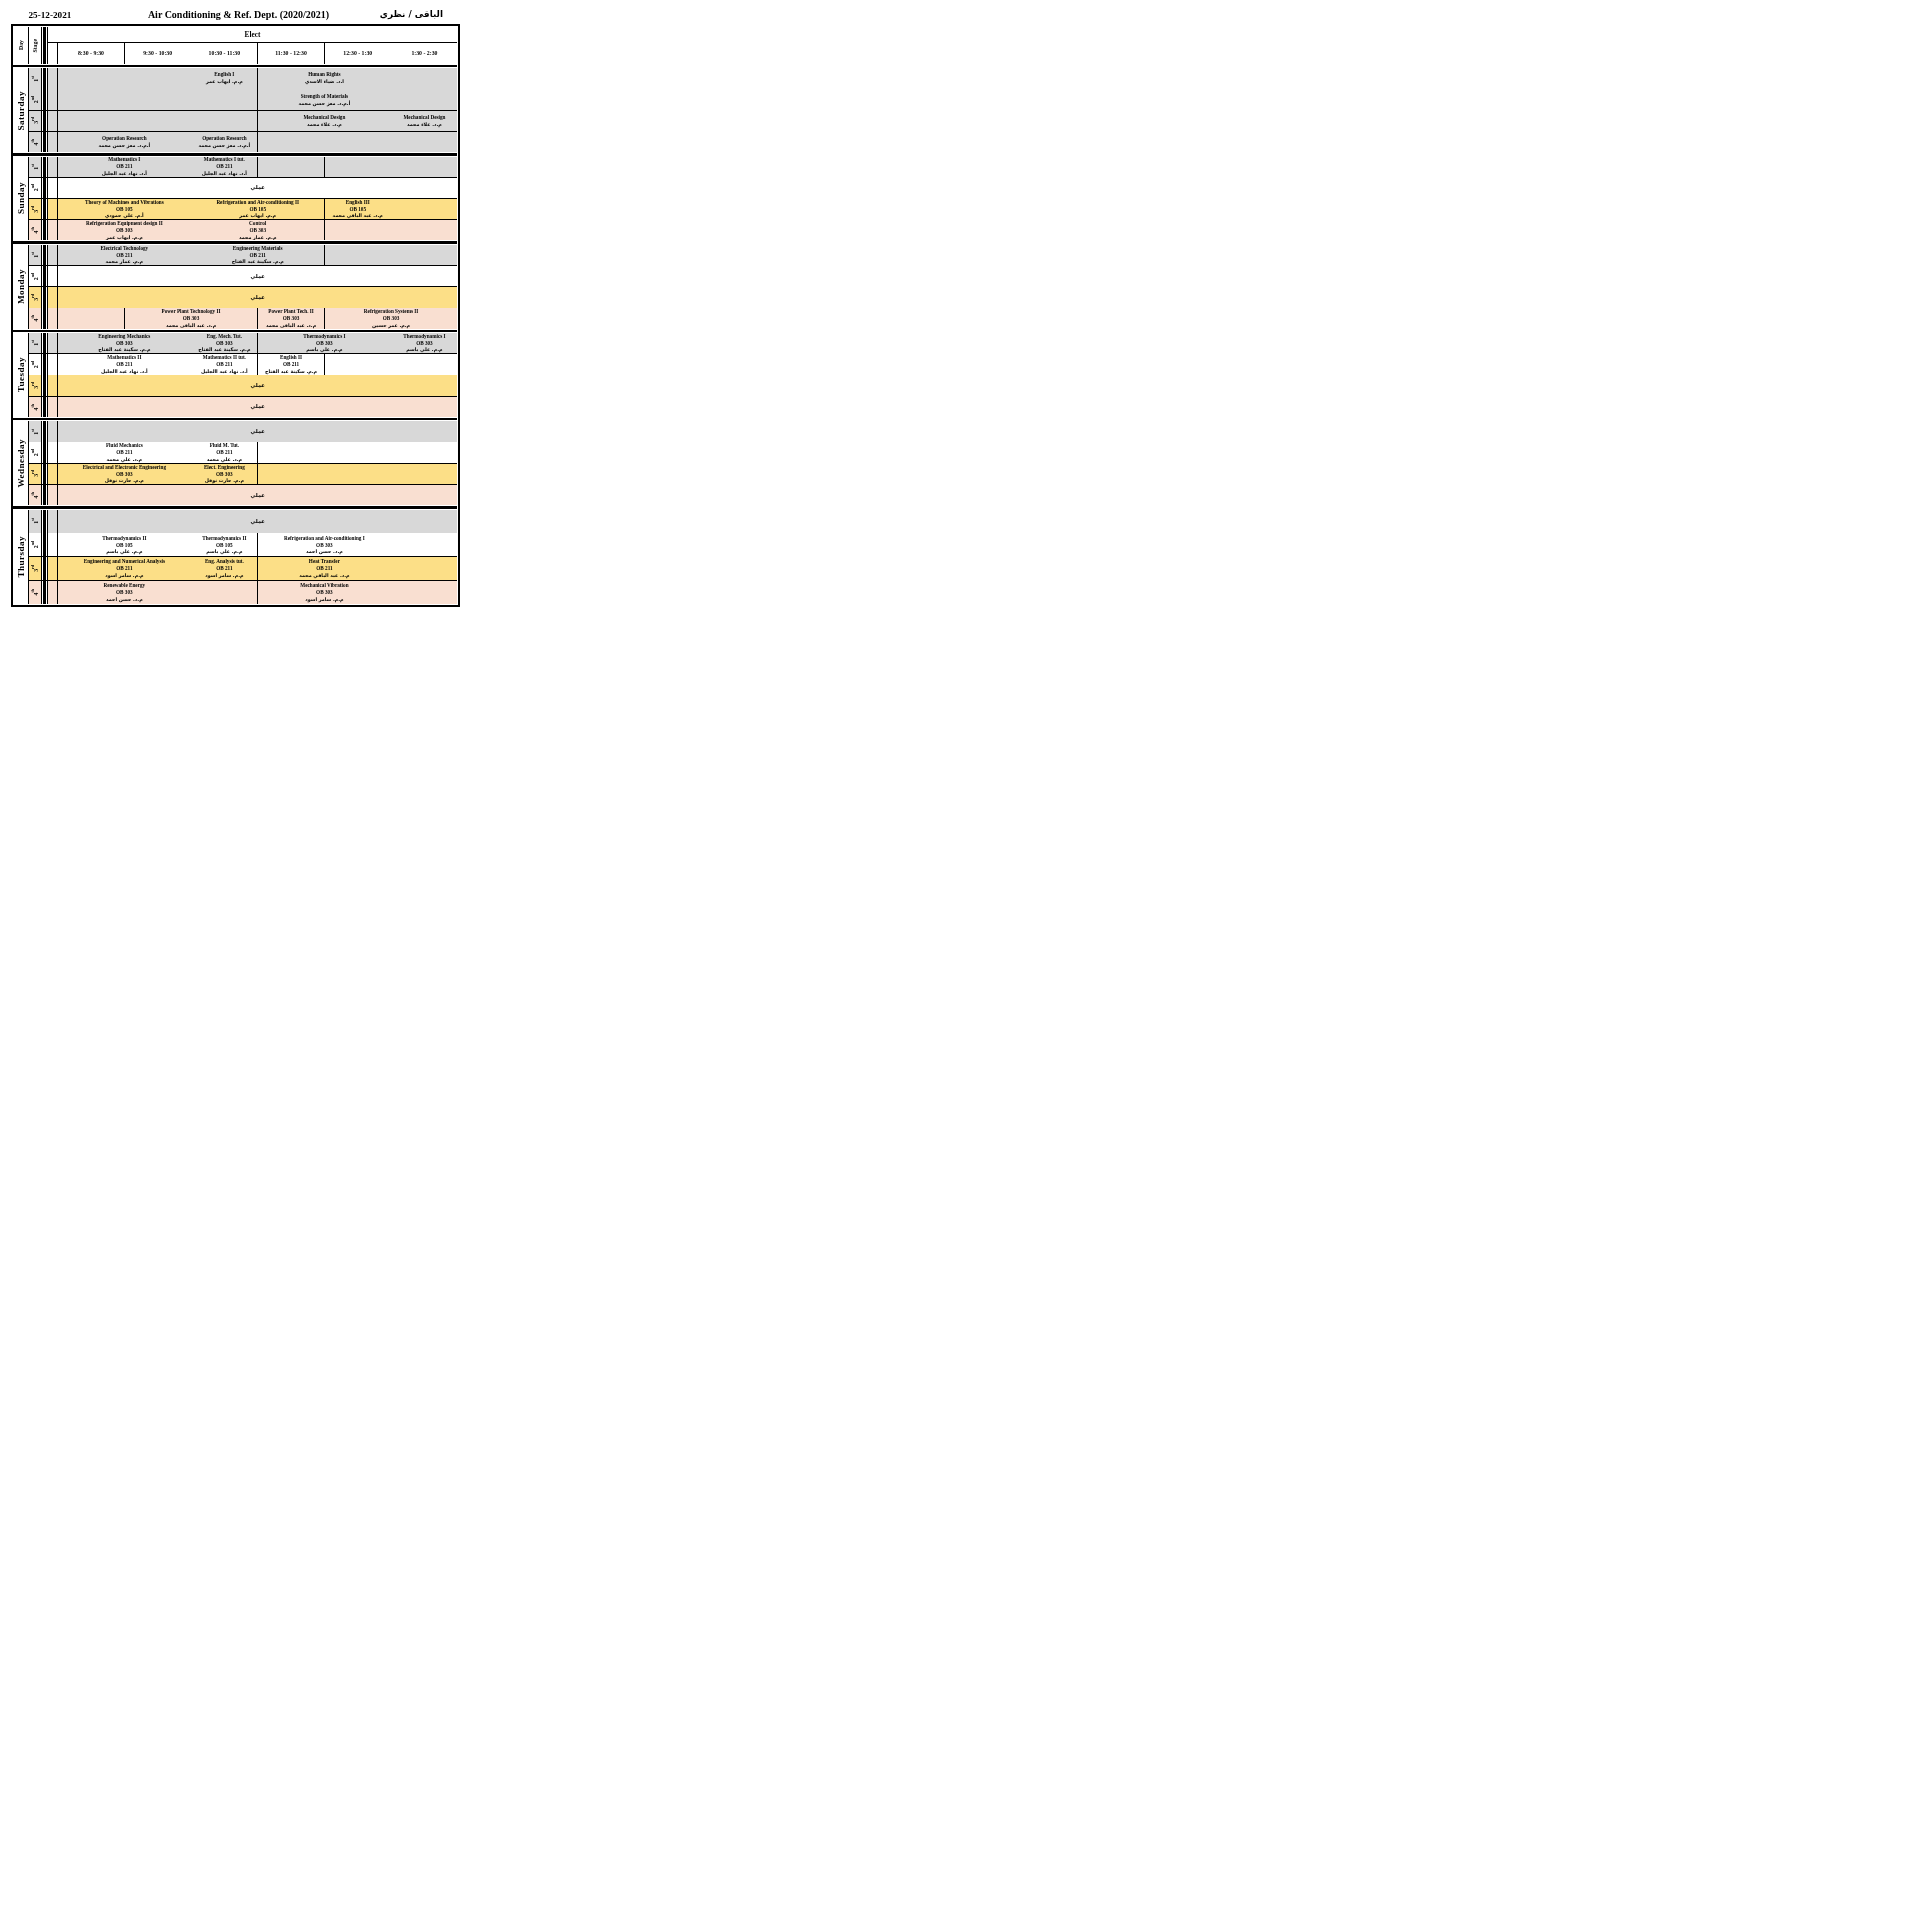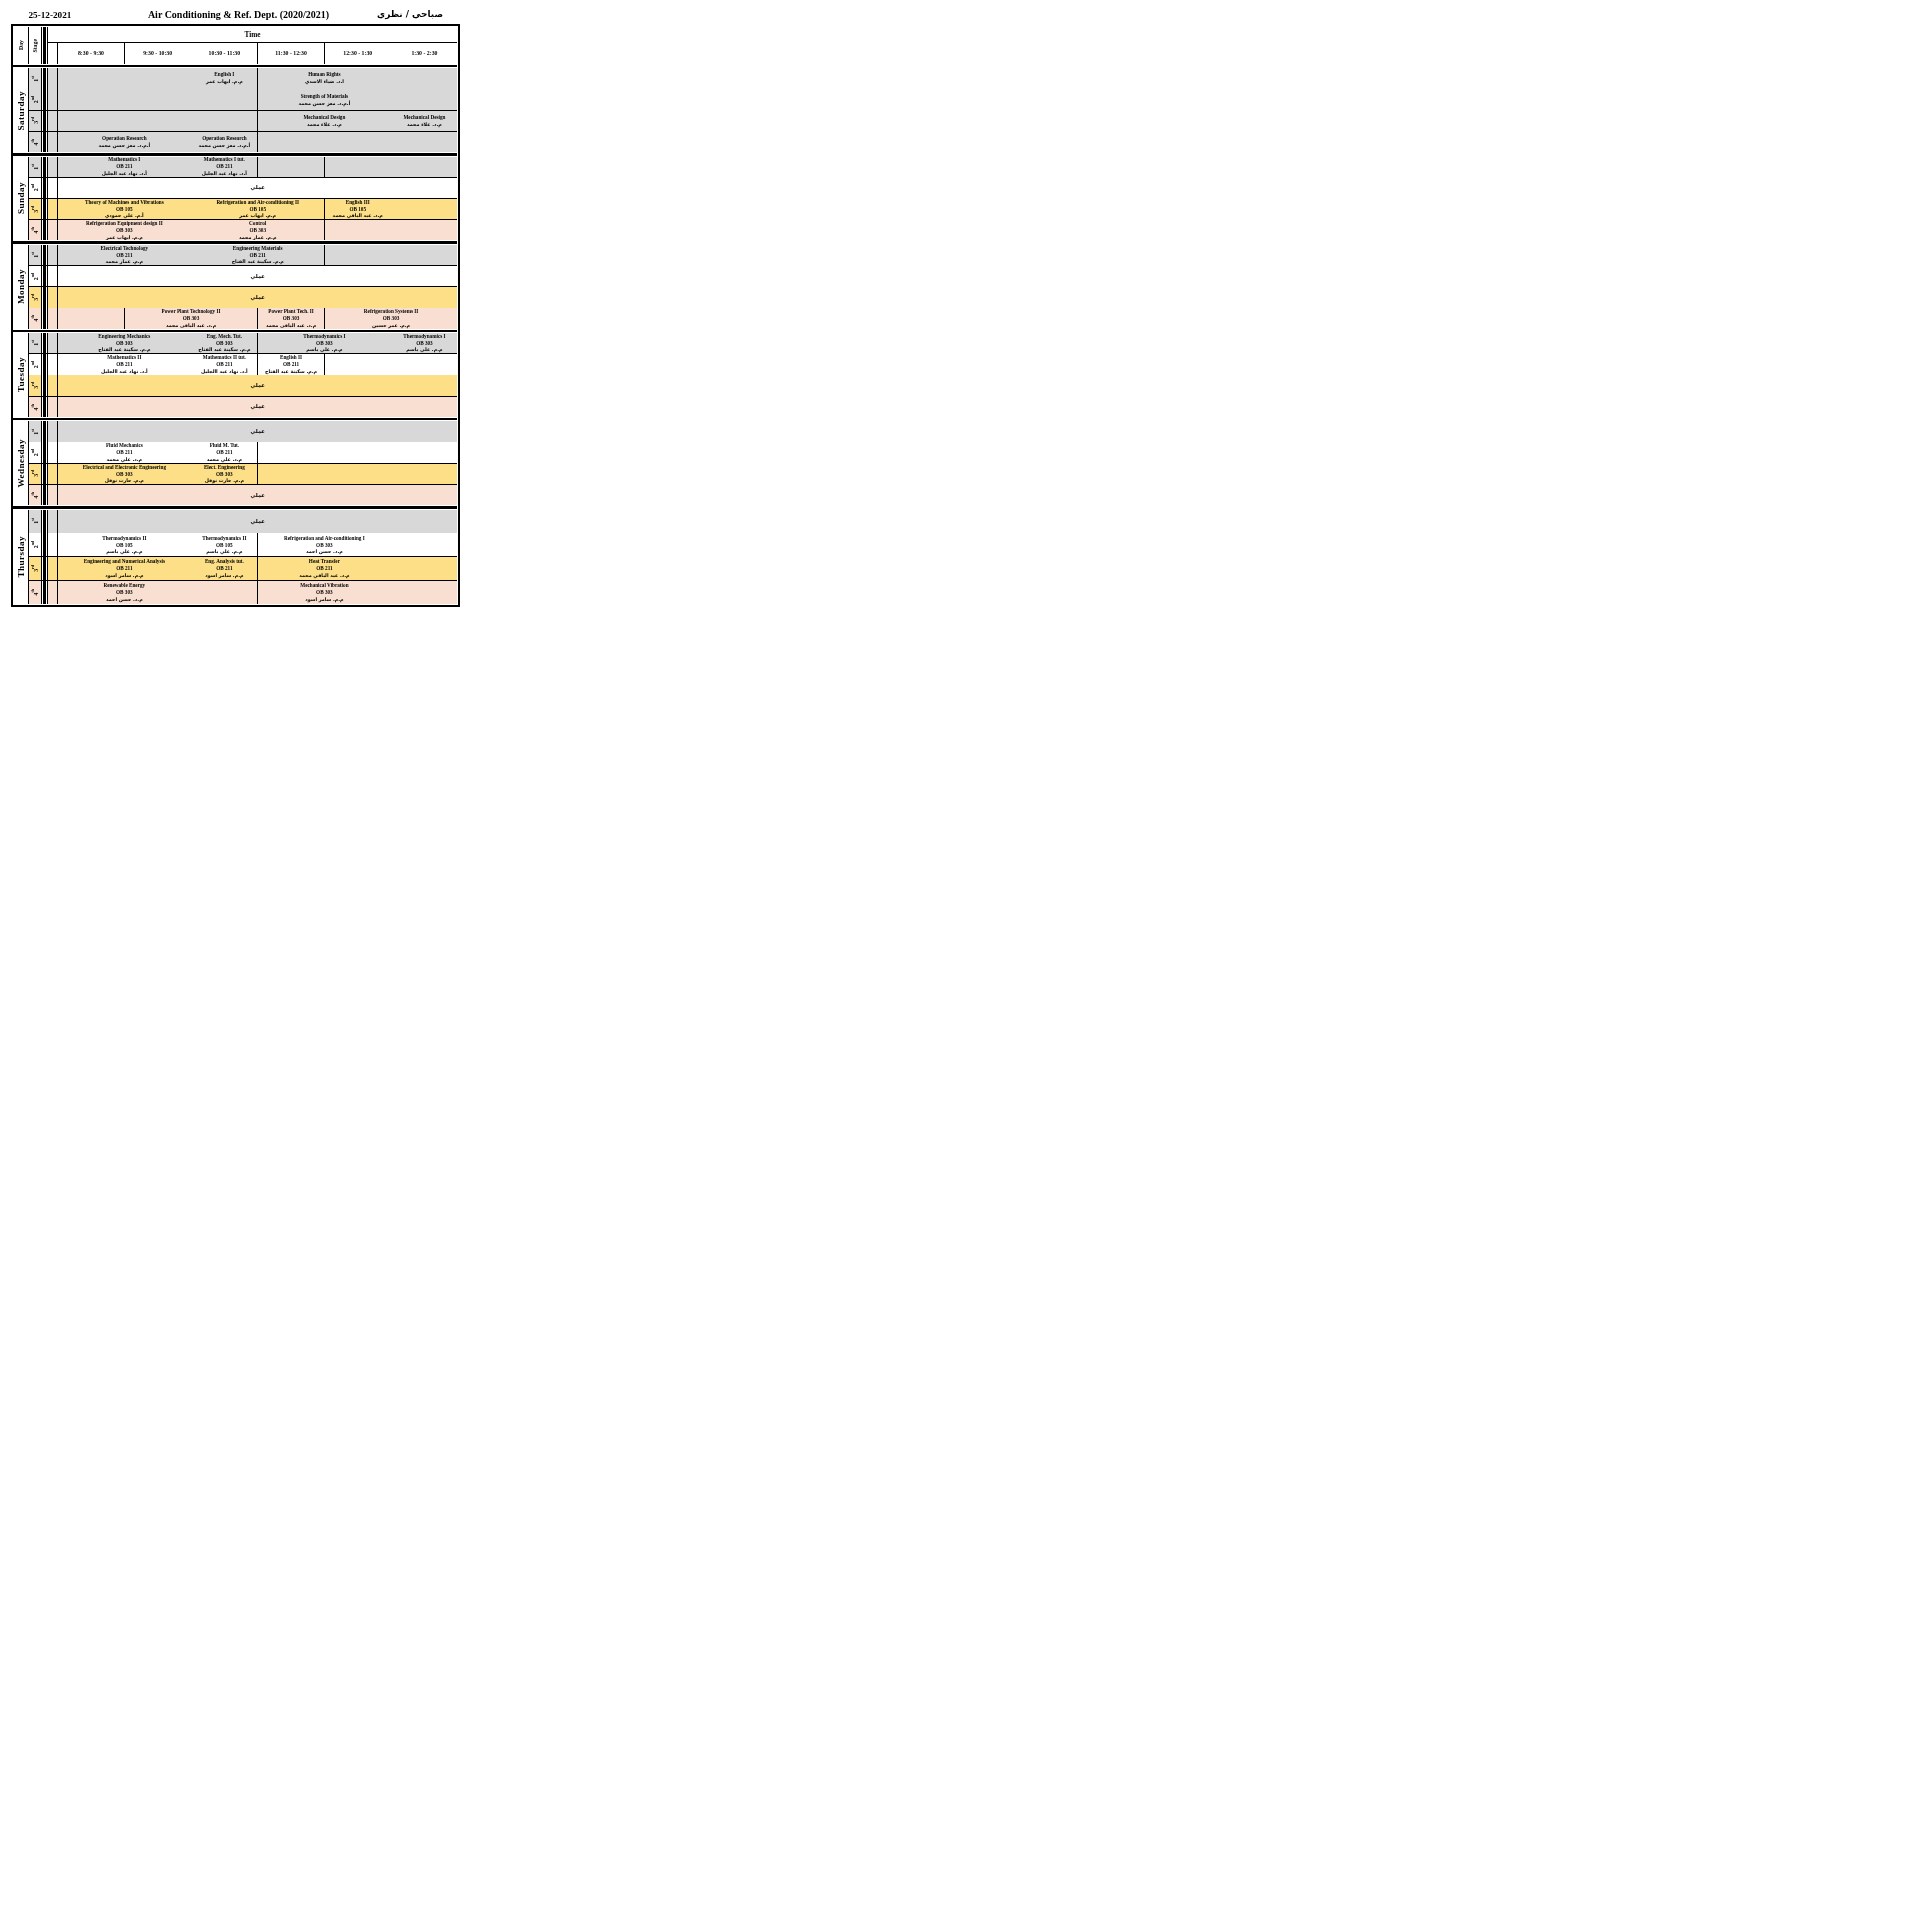--- a/index.html
+++ b/index.html
@@ -27,34 +27,34 @@
   .r{font-size:5.2px;font-weight:bold;line-height:6.5px;}
   .a{font-size:4.8px;font-weight:bold;line-height:7px;font-family:"DejaVu Sans",sans-serif;}
   .note{font-size:5.2px;}
 </style>
 </head>
 <body>
 
 <div class="page-header">
   <div class="date">25-12-2021</div>
   <div class="title">Air Conditioning &amp; Ref. Dept. (2020/2021)</div>
-  <div class="session" dir="rtl">صباحي / نظري</div>
+  <div class="session" dir="rtl">الباقى / نظري</div>
 </div>
 
 <div class="tt-outer" id="tt-body">
     <div class="tgrid hdr" style="grid-template-rows: 15.4px 21px;">
       <div class="cell hcell" style="grid-area: 1 / 1 / 3 / 2;">
         <div class="vert">Day</div>
       </div>
       <div class="cell hcell" style="grid-area: 1 / 2 / 3 / 3;">
         <div class="vert">Stage</div>
       </div>
       <div class="band" style="grid-area: 1 / 3 / 3 / 4;"></div>
       <div class="cell timehdr" style="grid-area: 1 / 4 / 2 / 11;">
-        <div>Time</div>
+        <div>Elect</div>
       </div>
       <div class="cell" style="grid-area: 2 / 4 / 3 / 5;"></div>
       <div class="slot" style="grid-area: 2 / 5 / 3 / 6;">8:30 - 9:30</div>
       <div class="slot" style="grid-area: 2 / 6 / 3 / 7;">9:30 - 10:30</div>
       <div class="slot" style="grid-area: 2 / 7 / 3 / 8;">10:30 - 11:30</div>
       <div class="slot" style="grid-area: 2 / 8 / 3 / 9;">11:30 - 12:30</div>
       <div class="slot" style="grid-area: 2 / 9 / 3 / 10;">12:30 - 1:30</div>
       <div class="slot" style="grid-area: 2 / 10 / 3 / 11;">1:30 - 2:30</div>
     </div>
     <div class="sep"></div>

